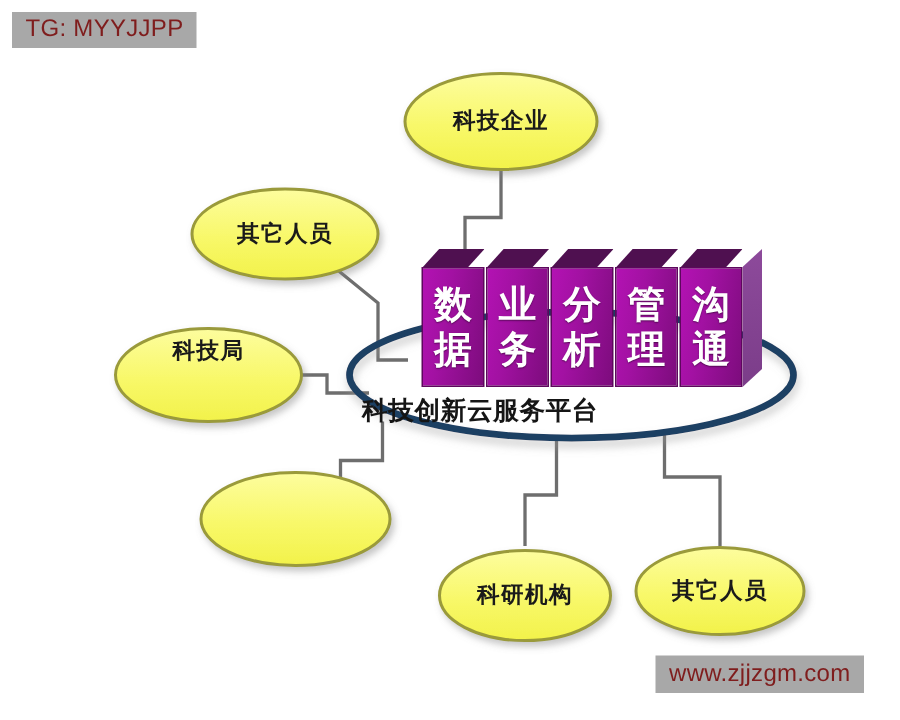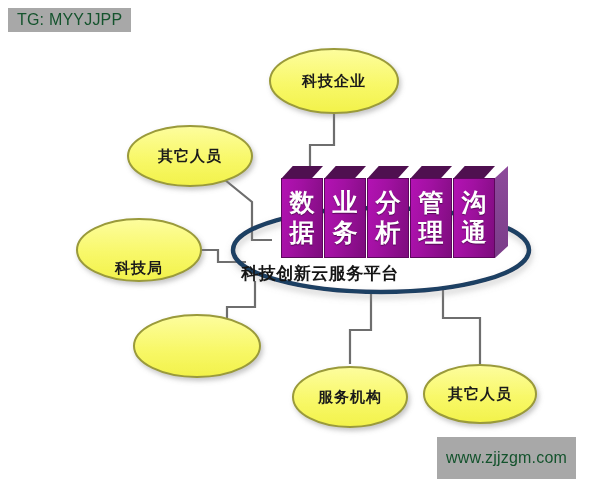--- a/index.html
+++ b/index.html
@@ -12,38 +12,38 @@
     width: 600px;
     height: 480px;
     background: #ffffff;
     overflow: hidden;
     font-family: "DejaVu Sans", "Liberation Sans", sans-serif;
   }
   
   .wm {
     position: absolute;
     background: #a8a8a8;
-    color: #14532d;
+    color: #7f1d1d;
     font-family: "Liberation Sans", sans-serif;
     display: flex;
     align-items: center;
     letter-spacing: 0.2px;
     white-space: nowrap;
   }
   #wm-top {
     left: 8px;
     top: 8px;
     height: 24px;
     padding: 0 9px;
     font-size: 16px;
   }
   #wm-bottom {
     left: 437px;
     top: 437px;
-    height: 42px;
+    height: 25px;
     padding: 0 9px;
     font-size: 16px;
   }
   
   #diagram {
     position: absolute;
     left: 0;
     top: 0;
     width: 600px;
     height: 480px;
@@ -176,22 +176,22 @@
       <ellipse cx="190" cy="156" rx="62" ry="30" fill="url(#nodeGrad)" stroke="#9a9a3a" stroke-width="2" filter="url(#softshadow)"></ellipse>
       <ellipse cx="139" cy="250" rx="62" ry="31" fill="url(#nodeGrad)" stroke="#9a9a3a" stroke-width="2" filter="url(#softshadow)"></ellipse>
       <ellipse cx="197" cy="346" rx="63" ry="31" fill="url(#nodeGrad)" stroke="#9a9a3a" stroke-width="2" filter="url(#softshadow)"></ellipse>
       <ellipse cx="350" cy="397" rx="57" ry="30" fill="url(#nodeGrad)" stroke="#9a9a3a" stroke-width="2" filter="url(#softshadow)"></ellipse>
       <ellipse cx="480" cy="394" rx="56" ry="29" fill="url(#nodeGrad)" stroke="#9a9a3a" stroke-width="2" filter="url(#softshadow)"></ellipse>
     </g>
   </svg>
 
   <div class="node-label" style="left:334px; top:81px;font-family:Liberation Mono, monospace;">科技企业</div>
   <div class="node-label" style="left:190px; top:156px;">其它人员</div>
-  <div class="node-label" style="left:139px; top:268px;">科技局</div>
-  <div class="node-label" style="left:350px; top:397px;">服务机构</div>
+  <div class="node-label" style="left:139px; top:234px;">科技局</div>
+  <div class="node-label" style="left:350px; top:397px;">科研机构</div>
   <div class="node-label" style="left:480px; top:394px;">其它人员</div>
 
   <div class="cube" style="left:281px; top:166px;">
     <div class="top"></div>
 
     <div class="front"></div>
     <div class="glyphs">
       <span>数</span>
       <span>据</span>
     </div>

